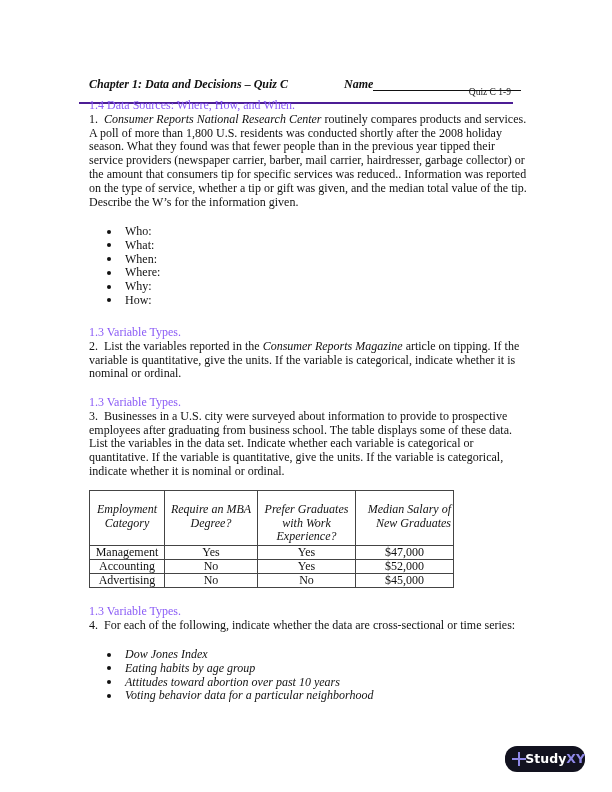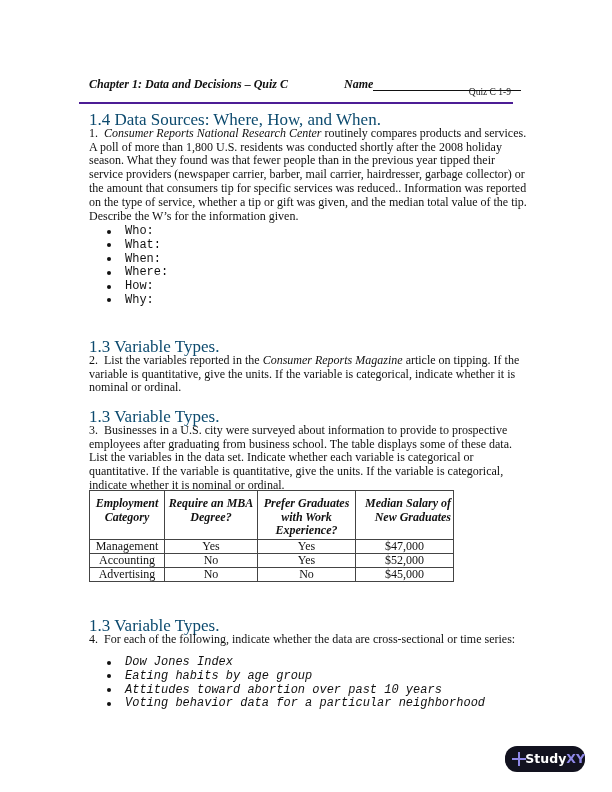--- a/index.html
+++ b/index.html
@@ -66,40 +66,38 @@
       top: 12px;
       width: 148px;
       border-bottom: 1px solid #111;
     }
     .block {
       position: absolute;
       left: 89px;
       width: 440px;
     }
     .section {
-      color: #0c4a6e;
-      font-size: 17px;
+      color: #8b5cf6;
+      font-size: 12px;
       display: block;
-      margin-top: 14px;
     }
     .para {
       display: block;
     }
     .para i { font-style: italic; }
     ul.bullets {
       list-style: none;
       margin: 0;
       padding: 0;
     }
     ul.bullets li {
       position: relative;
       padding-left: 36px;
       height: 13.8px;
       line-height: 13.8px;
-      font-family: Liberation Mono, monospace;
     }
     ul.bullets li .dot {
       position: absolute;
       left: 18px;
       top: 4.5px;
       width: 4px;
       height: 4px;
       border-radius: 50%;
       background: #111;
     }
@@ -112,25 +110,25 @@
       border-collapse: collapse;
       font-size: 12px;
       line-height: 13.5px;
     }
     table.data-table th, table.data-table td {
       border: 1px solid #444;
       text-align: center;
       padding: 0 2px;
     }
     table.data-table th {
-      font-weight: bold;
+      font-weight: normal;
       font-style: italic;
       vertical-align: top;
       height: 42px;
-      padding-top: 6px;
+      padding-top: 12px;
     }
     table.data-table td {
       height: 13px;
       line-height: 13px;
     }
     table.data-table th.c4 { text-align: right; padding-left: 3px; }
 
     .badge {
       position: absolute;
       left: 505px;
@@ -181,22 +179,22 @@
     <span class="section">1.4 Data Sources: Where, How, and When.</span>
     <span class="para"><span>1.</span>&nbsp; <i>Consumer Reports National Research Center</i><span> routinely compares products and</span> <span>services.  A poll of more than 1,800 U.S. residents was conducted shortly after the 2008 holiday season. What they found was that fewer people than in the previous year tipped their service providers (newspaper carrier, barber, mail carrier, hairdresser, garbage collector) or the amount that consumers tip for specific services was reduced.. Information was reported on the type of service, whether a tip or gift was given, and the median total value of the tip.  Describe the W’s for the information given.</span></span>
   </div>
 
   <div class="block" style="top:225px;">
     <ul class="bullets">
       <li><span class="dot"></span><span class="txt">Who:</span></li>
       <li><span class="dot"></span><span class="txt">What:</span></li>
       <li><span class="dot"></span><span class="txt">When:</span></li>
       <li><span class="dot"></span><span class="txt">Where:</span></li>
+      <li><span class="dot"></span><span class="txt">Why:</span></li>
       <li><span class="dot"></span><span class="txt">How:</span></li>
-      <li><span class="dot"></span><span class="txt">Why:</span></li>
     </ul>
   </div>
 
   <div class="block" style="top:326px;">
     <span class="section">1.3 Variable Types.</span>
     <span class="para"><span>2.</span>&nbsp; <span>List the variables reported in the </span><i>Consumer Reports Magazine</i><span> article on tipping.  If the variable is quantitative, give the units.  If the variable is categorical, indicate whether it is nominal or ordinal.</span></span>
   </div>
 
   <div class="block" style="top:396px;">
     <span class="section">1.3 Variable Types.</span>
@@ -232,21 +230,21 @@
         <td>$45,000</td>
       </tr>
     </tbody>
   </table>
 
   <div class="block" style="top:605px;">
     <span class="section">1.3 Variable Types.</span>
     <span class="para"><span>4.</span>&nbsp; <span>For each of the following, indicate whether the data are cross-sectional or time series:</span></span>
   </div>
 
-  <div class="block" style="top:648px;margin-top:8px;">
+  <div class="block" style="top:648px;">
     <ul class="bullets italic">
       <li><span class="dot"></span><span class="txt">Dow Jones Index</span></li>
       <li><span class="dot"></span><span class="txt">Eating habits by age group</span></li>
       <li><span class="dot"></span><span class="txt">Attitudes toward abortion over past 10 years</span></li>
       <li><span class="dot"></span><span class="txt">Voting behavior data for a particular neighborhood</span></li>
     </ul>
   </div>
 
   <div class="badge">
     <span class="plus"></span>

